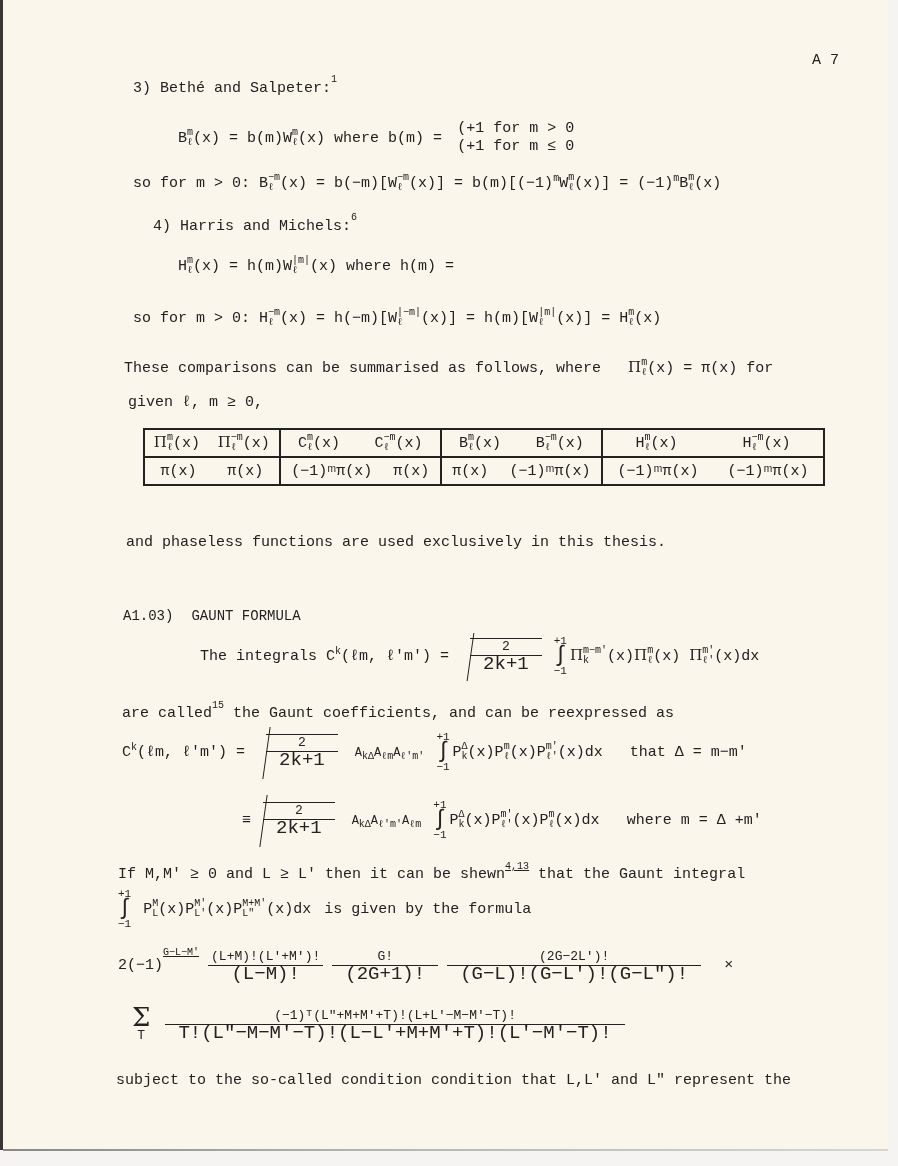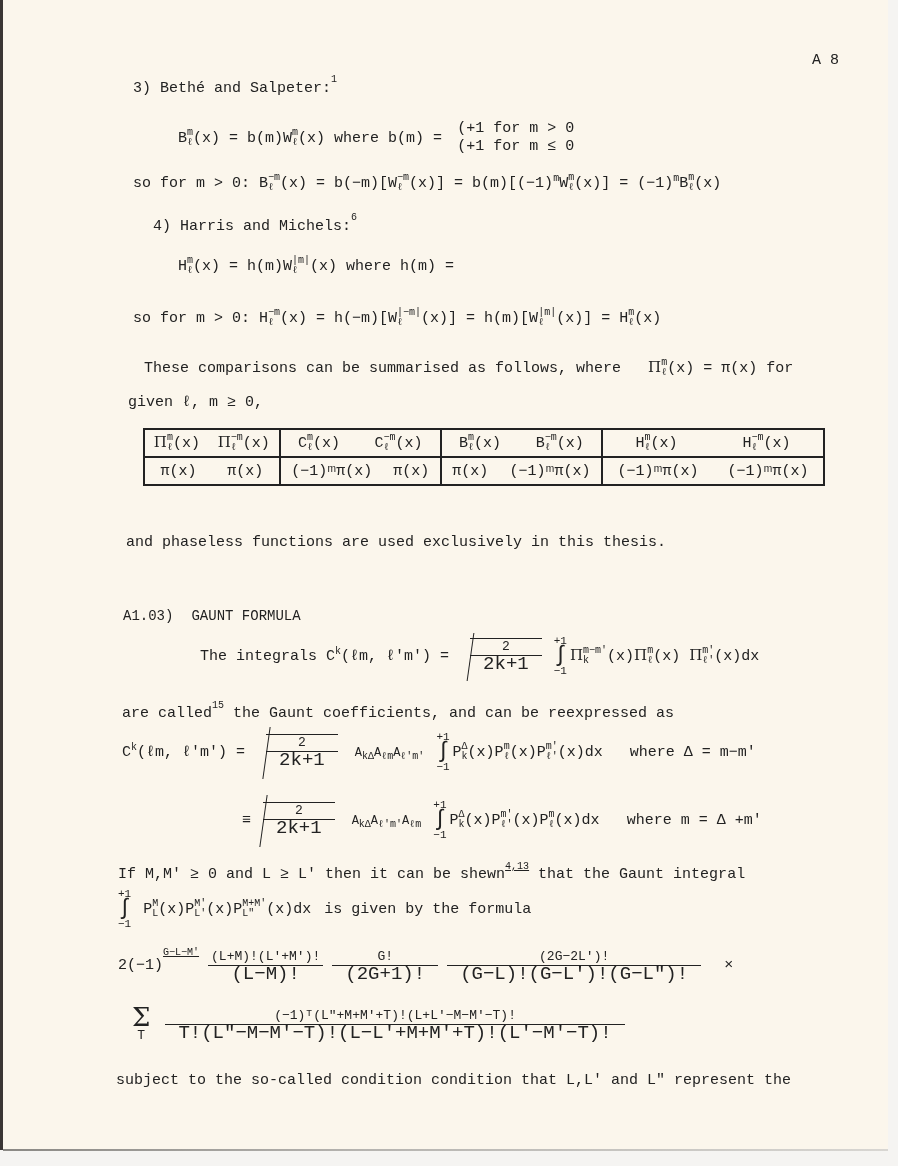--- a/index.html
+++ b/index.html
@@ -31,21 +31,21 @@
   .pi{font-family:"DejaVu Serif",serif;}
   .sum{display:inline-block;vertical-align:middle;text-align:center;font-size:13px;line-height:14px;}
   .sum .s{font-size:26px;line-height:24px;display:block;font-family:"DejaVu Serif",serif;}
 </style>
 </head>
 <body>
 
 <div class="paper"></div>
 <div class="paper-bottom"></div>
 
-<div class="abs" style="left:812px;top:52px;">A 8</div>
+<div class="abs" style="left:812px;top:52px;">A 7</div>
 
 <div class="abs" style="left:133px;top:80px;">
   <span>3) Bethé and Salpeter:</span><sup style="position:relative;top:-4px;">1</sup>
 </div>
 
 <div class="abs" style="left:178px;top:120px;height:40px;">
   <span>B</span><span class="sb"><span class="u">m</span><span class="d">ℓ</span></span><span>(x) = b(m)W</span><span class="sb"><span class="u">m</span><span class="d">ℓ</span></span><span>(x) where b(m) =</span>
   <span class="brace" style="margin-left:6px;"><span style="display:block">(+1 for m &gt; 0</span><span style="display:block">(+1 for m ≤ 0</span></span>
 </div>
 
@@ -58,21 +58,21 @@
 </div>
 
 <div class="abs" style="left:178px;top:256px;height:40px;">
   <span>H</span><span class="sb"><span class="u">m</span><span class="d">ℓ</span></span><span>(x) = h(m)W</span><span class="sb"><span class="u">|m|</span><span class="d">ℓ</span></span><span>(x) where h(m) =</span>
 </div>
 
 <div class="abs" style="left:133px;top:308px;">
   <span>so for m &gt; 0:  H</span><span class="sb"><span class="u">−m</span><span class="d">ℓ</span></span><span>(x) = h(−m)[W</span><span class="sb"><span class="u">|−m|</span><span class="d">ℓ</span></span><span>(x)] = h(m)[W</span><span class="sb"><span class="u">|m|</span><span class="d">ℓ</span></span><span>(x)] = H</span><span class="sb"><span class="u">m</span><span class="d">ℓ</span></span><span>(x)</span>
 </div>
 
-<div class="abs" style="left:144px;top:358px;">
+<div class="abs" style="left:124px;top:358px;">
   <span>These comparisons can be summarised as follows, where</span>
   <span style="margin-left:18px;" class="pi">Π</span><span class="sb"><span class="u">m</span><span class="d">ℓ</span></span><span>(x) = π(x) for</span>
 </div>
 <div class="abs" style="left:128px;top:394px;">given ℓ, m ≥ 0,</div>
 
 <table class="cmp">
   <tbody>
       <tr>
     <td class="grp">
           <div class="pair">
@@ -142,21 +142,21 @@
 
 <div class="abs" style="left:122px;top:705px;">
   <span>are called</span><sup style="position:relative;top:-3px;">15</sup><span> the Gaunt coefficients, and can be reexpressed as</span>
 </div>
 
 <div class="abs" style="left:122px;top:725px;height:54px;line-height:54px;">
   <span>C</span><sup>k</sup><span>(ℓm, ℓ'm') =</span>
   <span class="sqrt"><span class="frac"><span class="n">2</span><span class="dn">2k+1</span></span></span>
   <span style="font-size:12px;margin-left:8px;">A<sub>kΔ</sub>A<sub>ℓm</sub>A<sub>ℓ'm'</sub></span>
   <span class="int"><span>+1</span><span class="s">∫</span><span>−1</span></span>P<span class="sb"><span class="u">Δ</span><span class="d">k</span></span>(x)P<span class="sb"><span class="u">m</span><span class="d">ℓ</span></span>(x)P<span class="sb"><span class="u">m'</span><span class="d">ℓ'</span></span>(x)dx
-  <span style="margin-left:18px;">where  Δ = m−m'</span>
+  <span style="margin-left:18px;">that  Δ = m−m'</span>
 </div>
 
 <div class="abs" style="left:242px;top:793px;height:54px;line-height:54px;">
   <span>≡</span><span class="sqrt"><span class="frac"><span class="n">2</span><span class="dn">2k+1</span></span></span>
   <span style="font-size:12px;margin-left:8px;">A<sub>kΔ</sub>A<sub>ℓ'm'</sub>A<sub>ℓm</sub></span>
   <span class="int"><span>+1</span><span class="s">∫</span><span>−1</span></span>P<span class="sb"><span class="u">Δ</span><span class="d">k</span></span>(x)P<span class="sb"><span class="u">m'</span><span class="d">ℓ'</span></span>(x)P<span class="sb"><span class="u">m</span><span class="d">ℓ</span></span>(x)dx
   <span style="margin-left:18px;">where  m = Δ +m'</span>
 </div>
 
 <div class="abs" style="left:118px;top:866px;">

